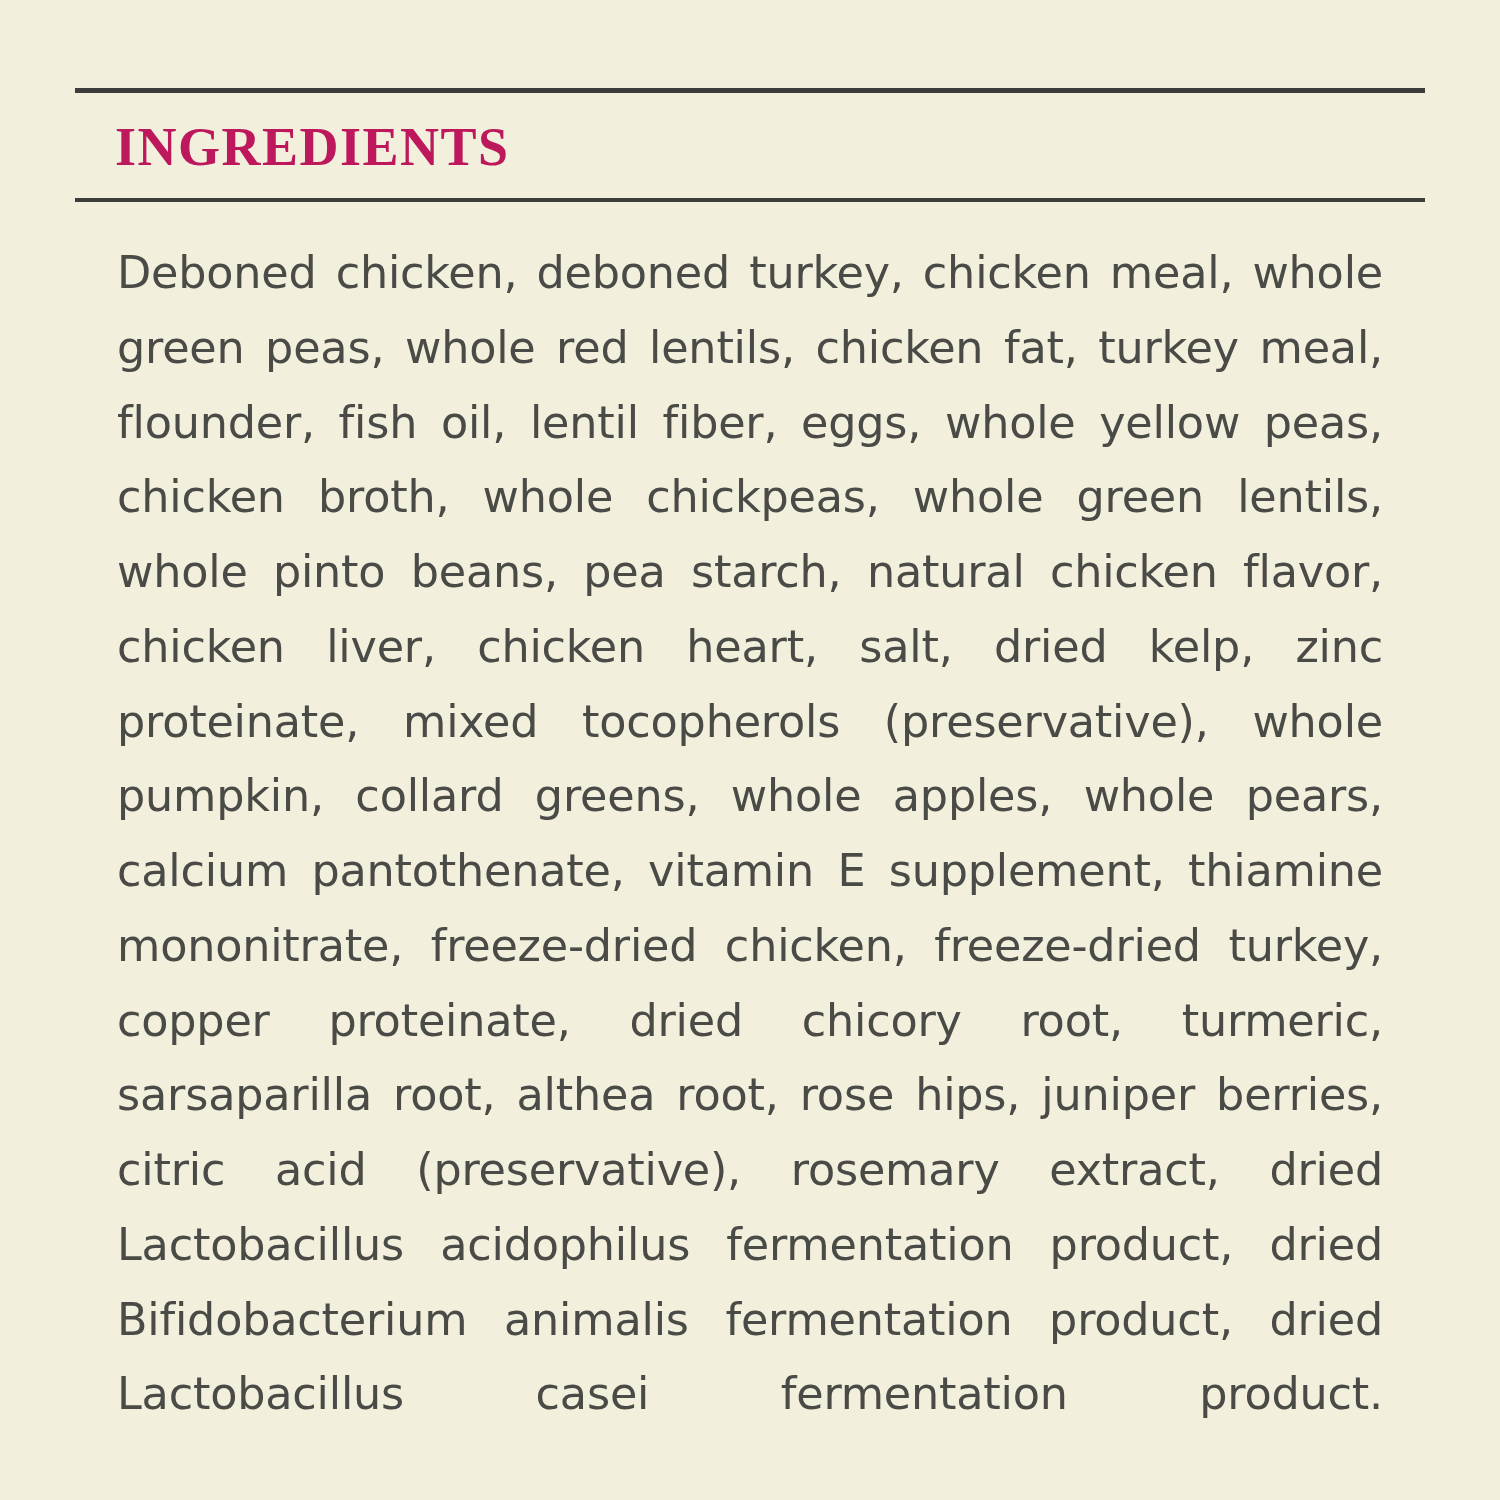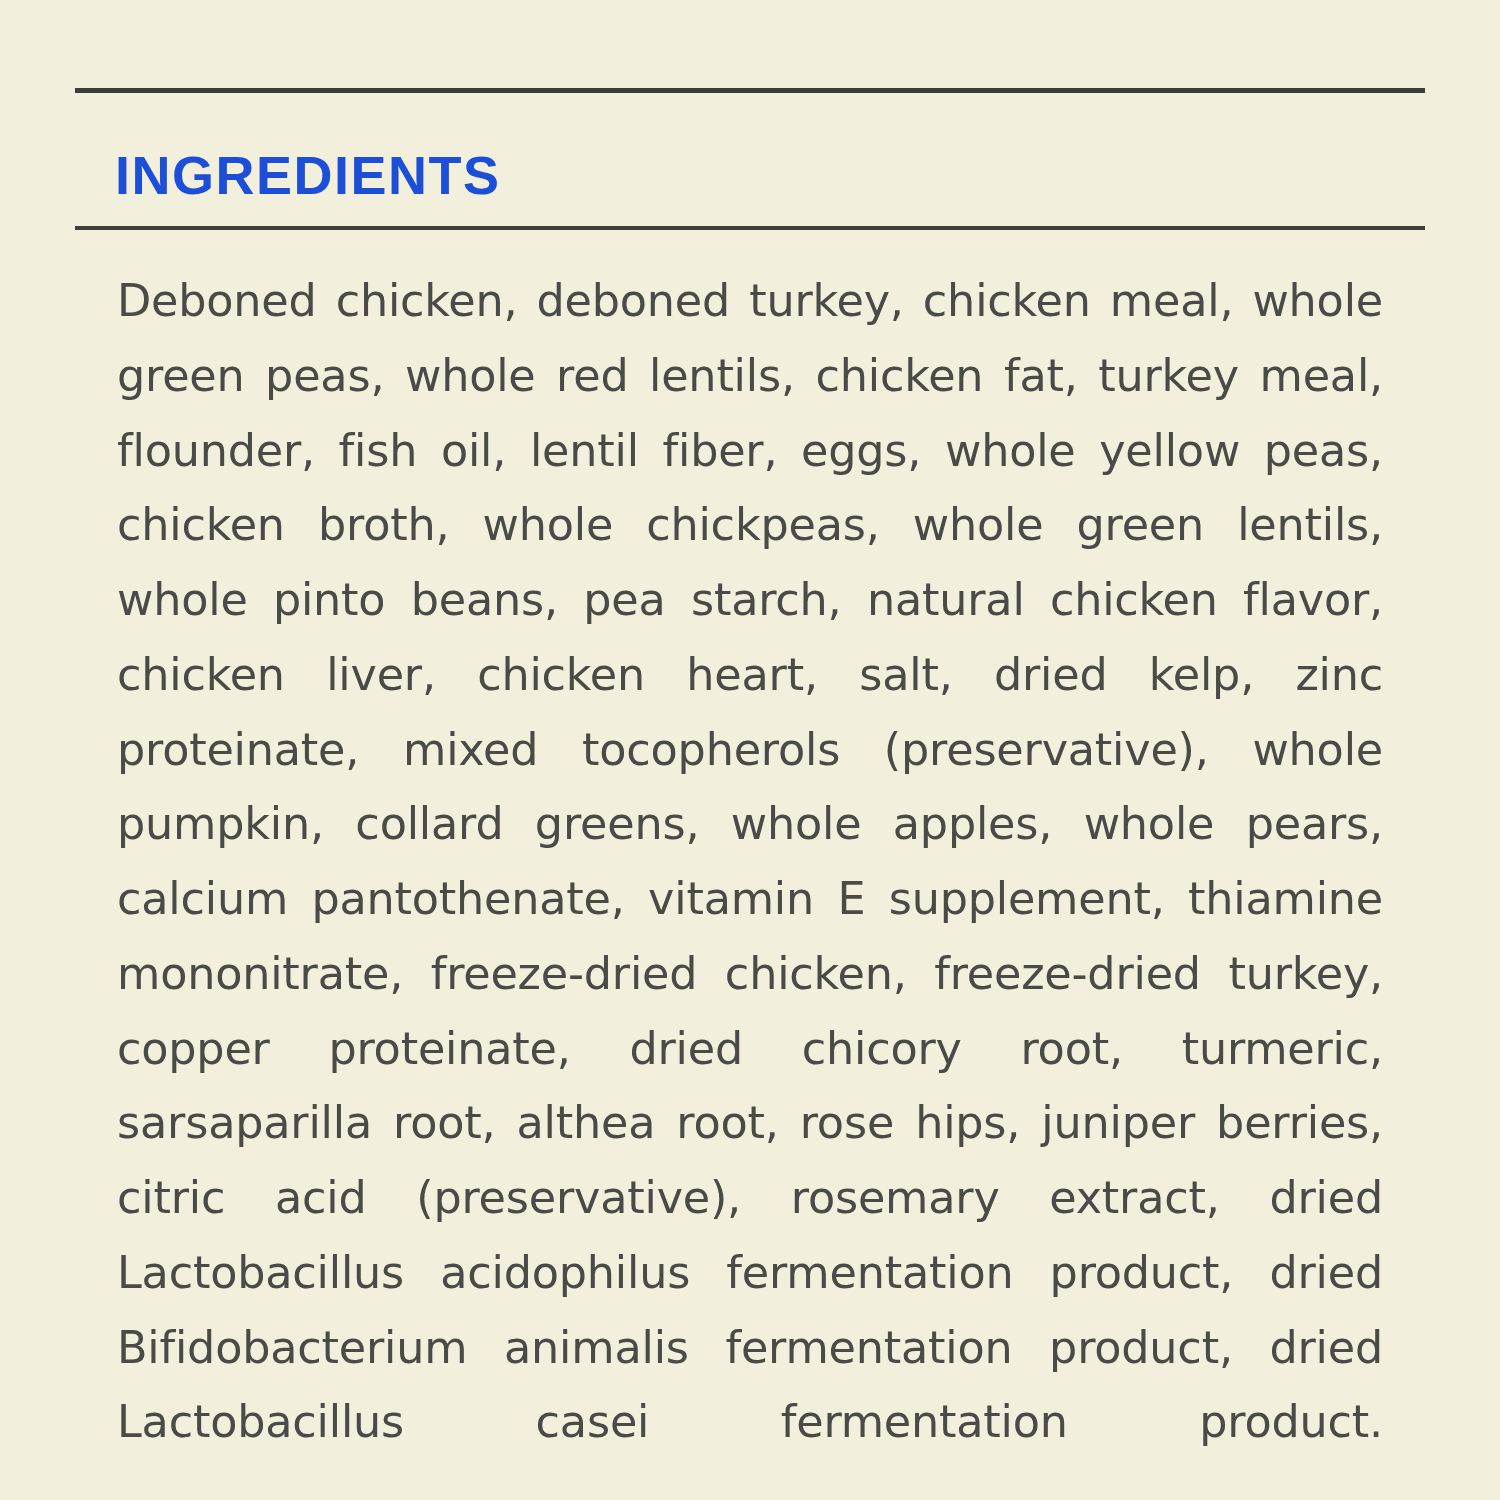--- a/index.html
+++ b/index.html
@@ -24,28 +24,27 @@
     background: #3d3d3b;
     width: 100%;
   }
   .rule-bottom {
     height: 4px;
     background: #3d3d3b;
     width: 100%;
     margin-top: 0;
   }
   .heading {
-    color: #1d4ed8;
-    font-family: Liberation Sans, sans-serif;
+    color: #be185d;
+    font-family: Liberation Serif, serif;
     font-weight: bold;
     font-size: 54px;
     letter-spacing: 1.5px;
     padding: 27px 0 24px 40px;
     line-height: 1;
-    margin-top: 28px;
   }
   .body-text {
     margin-top: 34px;
     padding: 0 42px 0 42px;
     color: #4a4a46;
     font-family: "DejaVu Sans", sans-serif;
     font-size: 44.5px;
     line-height: 1.68;
     text-align: justify;
     text-justify: inter-word;

